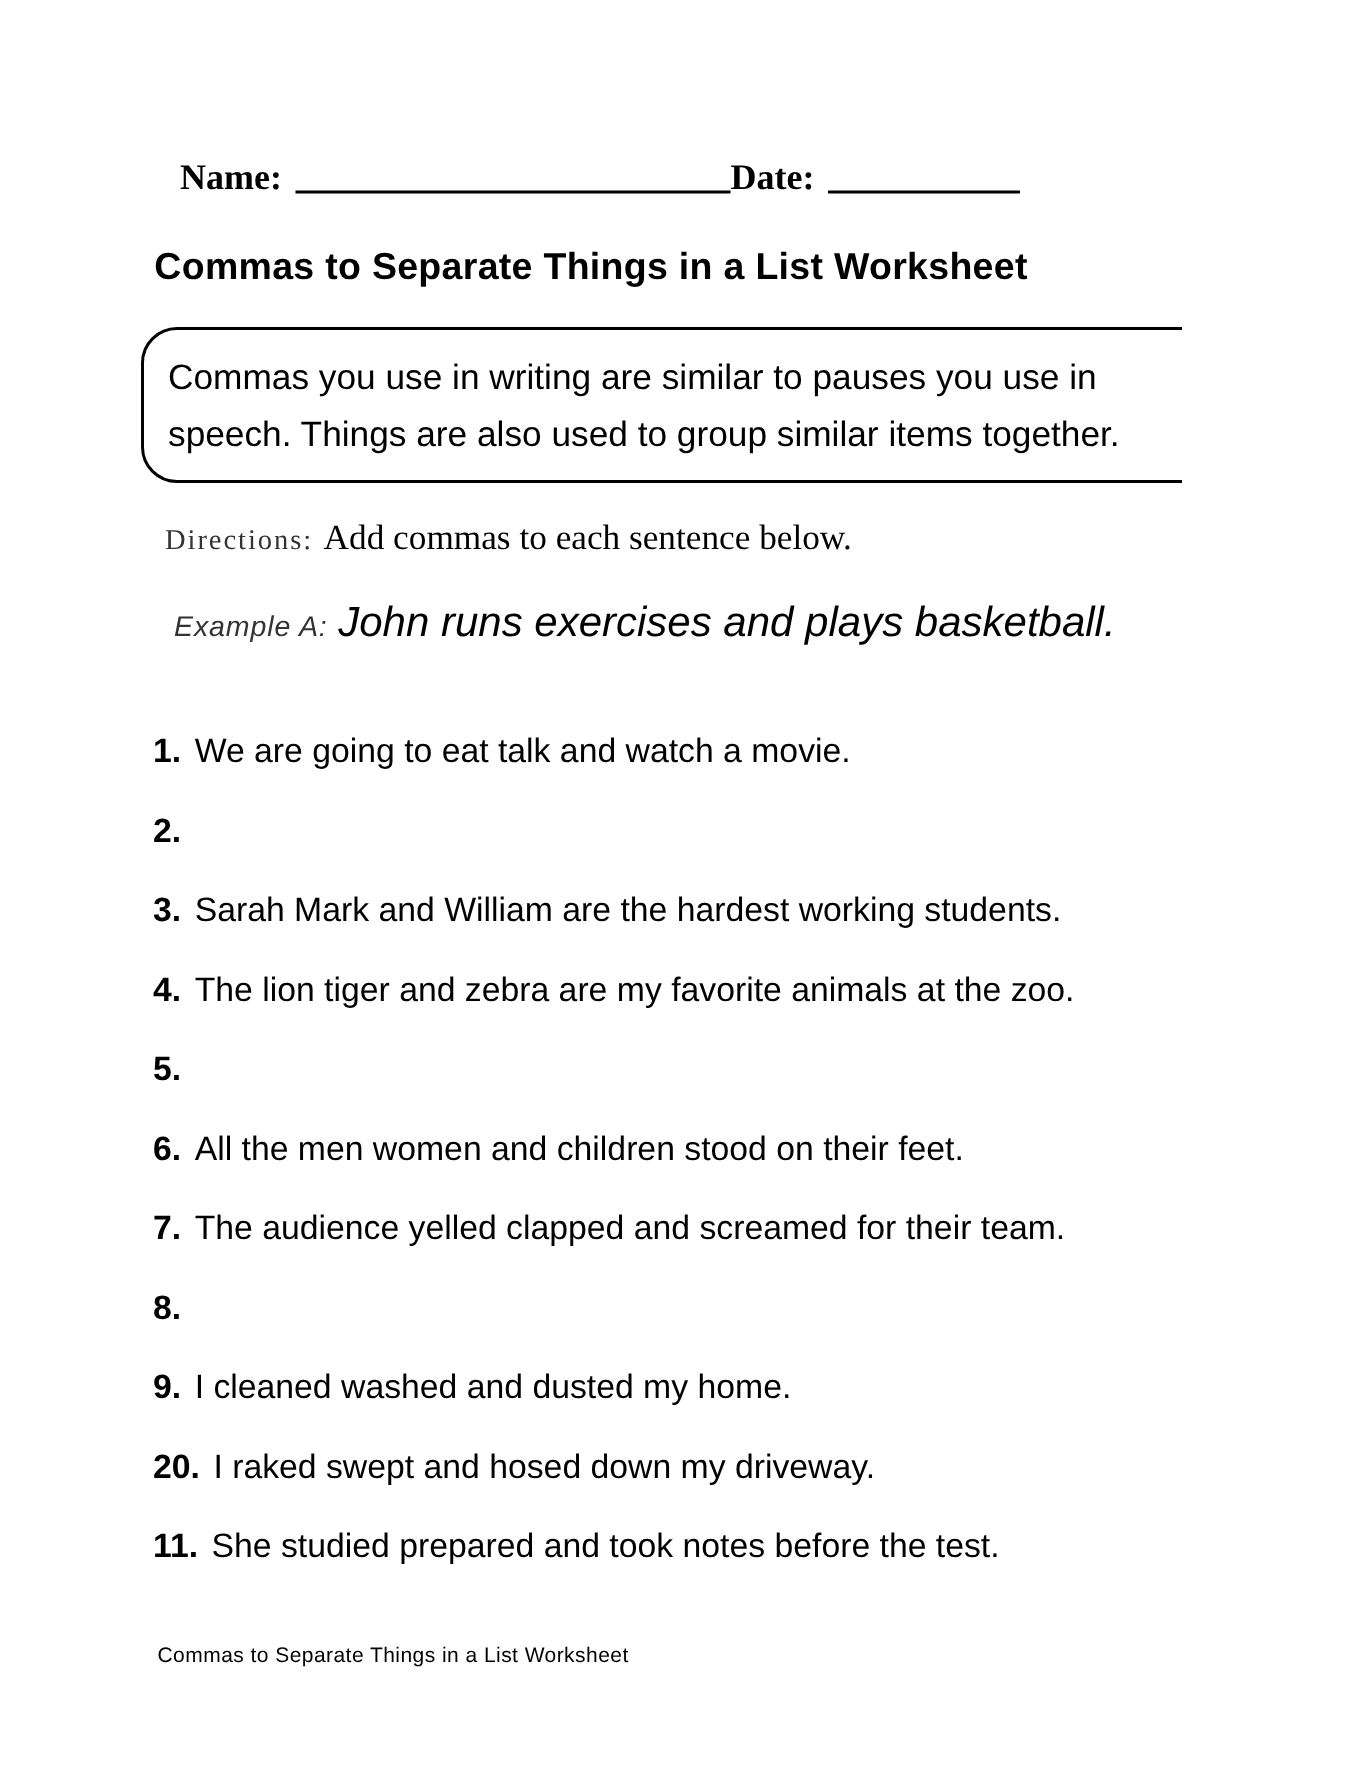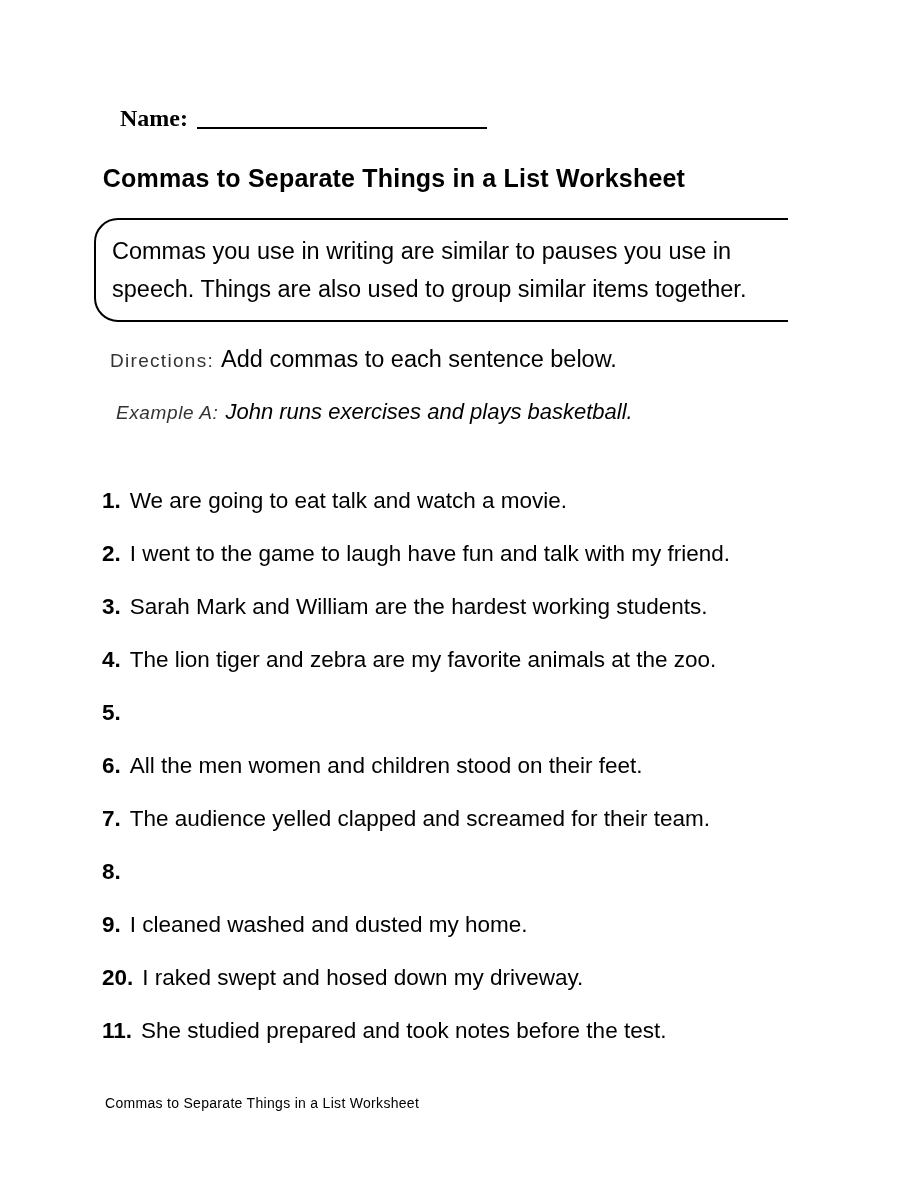--- a/index.html
+++ b/index.html
@@ -70,27 +70,27 @@
   .meta-label {
     font-size: 19px;
     color: #333333;
     letter-spacing: 1.3px;
     margin-right: 7px;
   }
   .meta-label.italic {
     font-style: italic;
     letter-spacing: 0.6px;
   }
-  .directions-row { left: 110px; top: 346px; }
+  .directions-row { left: 110px; top: 346px; font-family: Liberation Serif, serif; }
   .directions-text { font-size: 23.5px; }
   .example-row { left: 116px; top: 399px; }
   .answer-row  { left: 112px; top: 437px; }
   .example-text {
     font-style: italic;
-    font-size: 22px;
+    font-size: 28px;
   }
 
   
   .sentence-list {
     position: absolute;
     left: 102px;
     top: 486px;
     right: 40px;
   }
   .sentence {
@@ -117,20 +117,23 @@
 </style>
 </head>
 <body>
 
 <div class="page">
 
   <div class="header-row">
     <span>
       <span>Name:</span><span class="blank-line name-blank"></span>
     </span>
+    <span>
+      <span>Date:</span><span class="blank-line date-blank"></span>
+    </span>
   </div>
 
   <div class="worksheet-title">Commas to Separate Things in a List Worksheet</div>
 
   <div class="intro-box">
     <span class="line">Commas you use in writing are similar to pauses you use in</span>
     <span class="line">speech. Things are also used to group similar items together.</span>
   </div>
 
   <div class="meta-row directions-row">
@@ -142,21 +145,20 @@
   </div>
 
 
   <div class="sentence-list">
     <div class="sentence">
       <span class="num">1.</span>
       <span class="txt">We are going to eat talk and watch a movie.</span>
     </div>
     <div class="sentence">
       <span class="num">2.</span>
-      <span class="txt">I went to the game to laugh have fun and talk with my friend.</span>
     </div>
     <div class="sentence">
       <span class="num">3.</span>
       <span class="txt">Sarah Mark and William are the hardest working students.</span>
     </div>
     <div class="sentence">
       <span class="num">4.</span>
       <span class="txt">The lion tiger and zebra are my favorite animals at the zoo.</span>
     </div>
     <div class="sentence">

